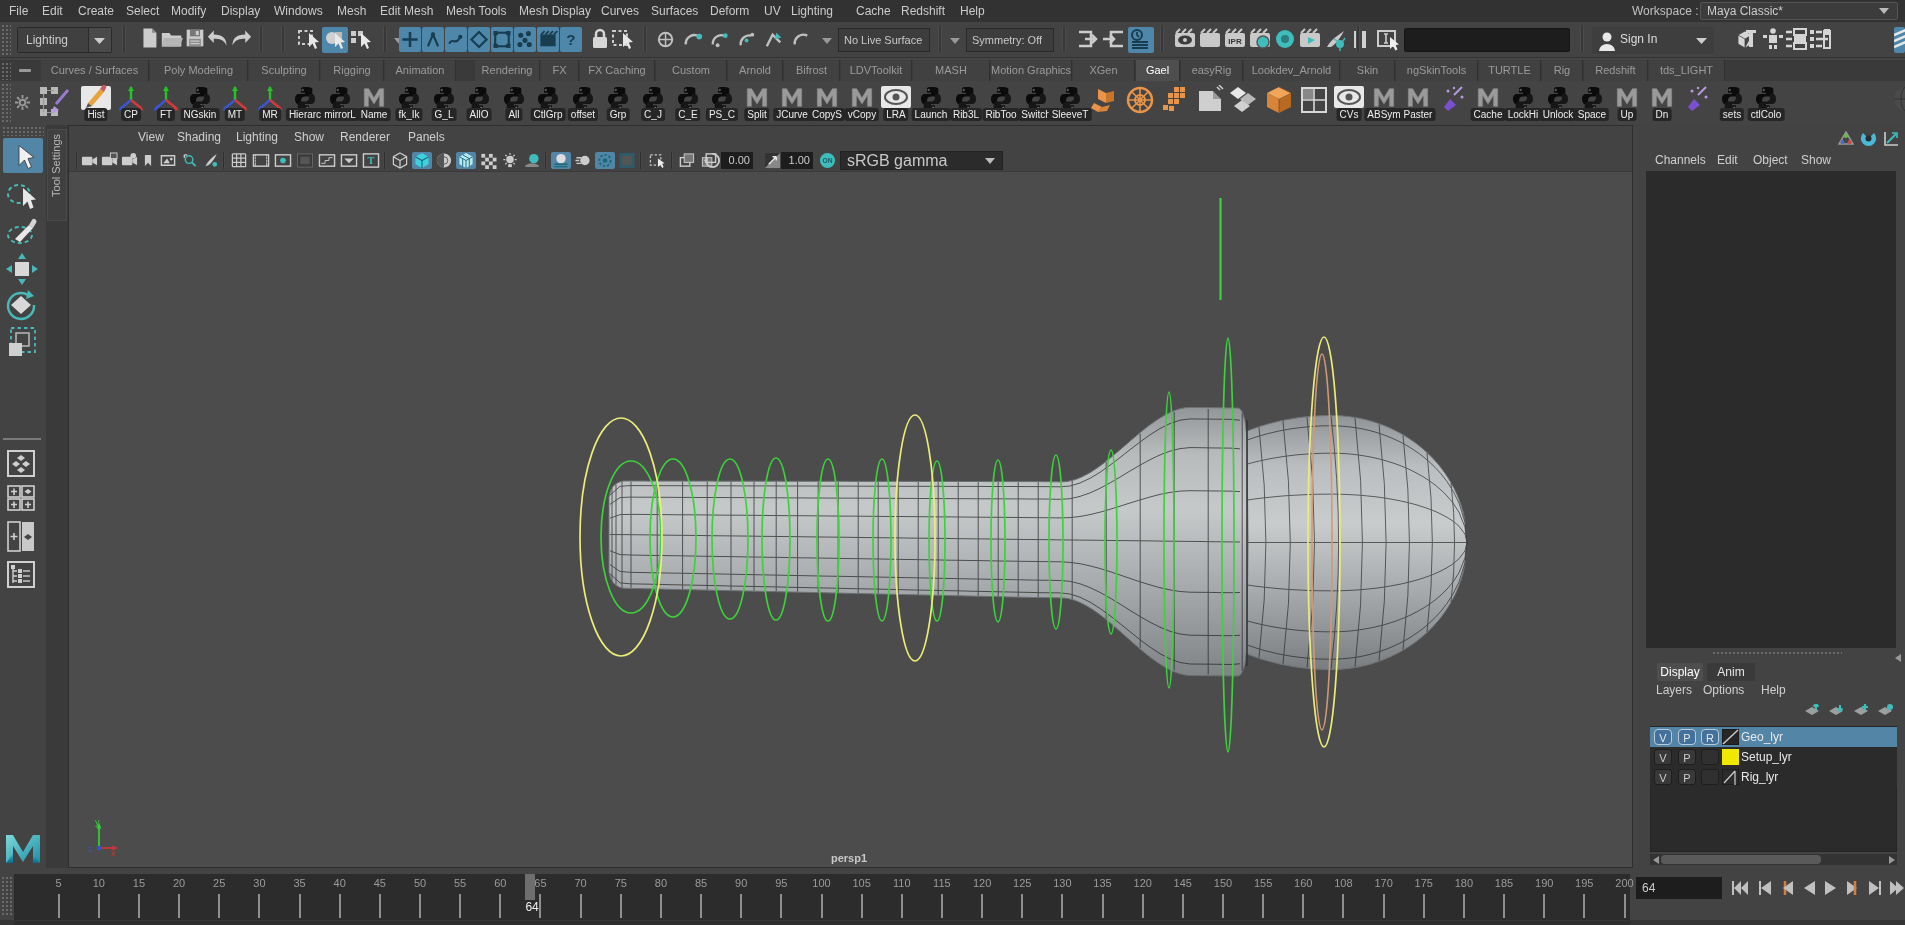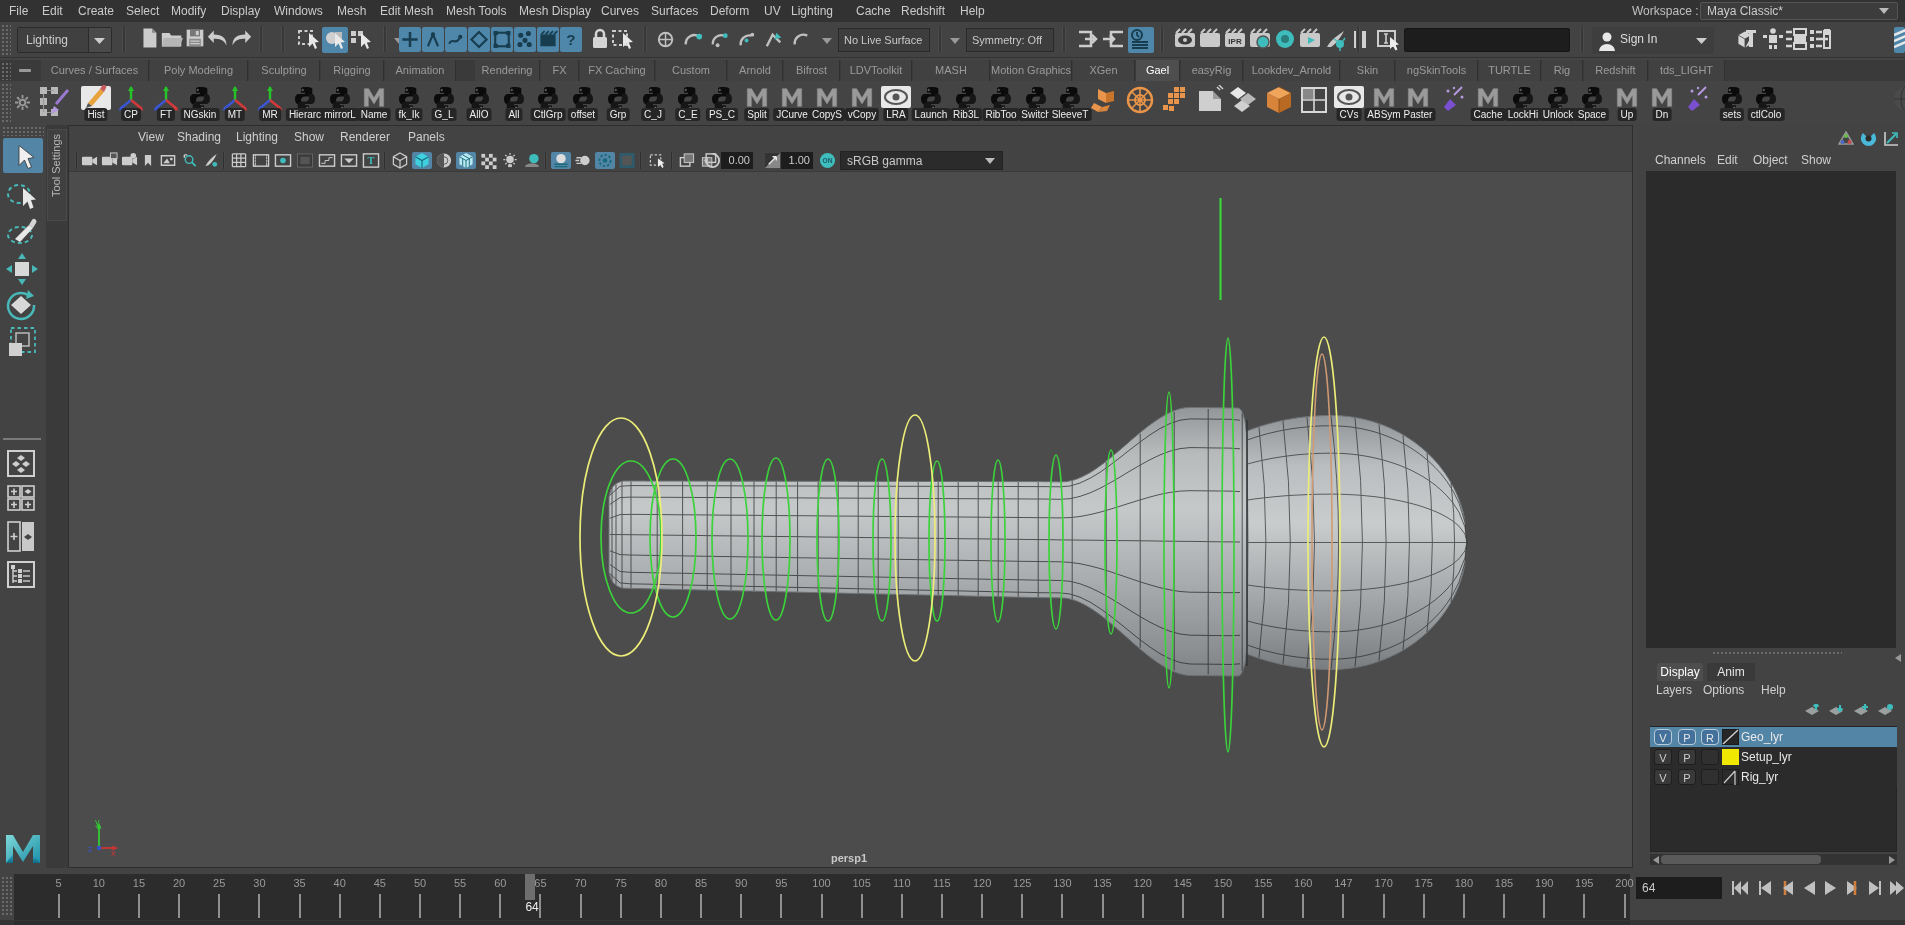--- a/index.html
+++ b/index.html
@@ -1121,21 +1121,21 @@
 <div style="position:absolute;left:695px;top:3px;width:17px;height:17px;"><svg width="17" height="17" viewBox="0 0 18 18">
             <rect x="1" y="1" width="16" height="16" fill="#888"></rect>
             <path d="M1 1 L17 1 L1 17 Z" fill="#333"></path>
             <path d="M5 13 L13 5 M13 5 h-4 M13 5 v4" stroke="#eee" stroke-width="1.4" fill="none"></path>
           </svg></div>
 <div style="position:absolute;left:712px;top:3px;width:32px;height:17px;background:#1d1d1d;color:#ccc;font-size:11px;line-height:17px;text-align:right;padding-right:3px">1.00</div>
 <div style="position:absolute;left:750px;top:3px;width:17px;height:17px"><svg width="17" height="17" viewBox="0 0 18 18">
             <circle cx="9" cy="9" r="8" fill="#3fbcbc"></circle>
             <text x="9" y="12" font-size="7" fill="#1a5a6a" text-anchor="middle" font-weight="bold" font-family="Liberation Sans">ON</text>
           </svg></div>
-<div style="position:absolute;left:771px;top:2px;width:163px;height:19px;background:#2b2b2b;border:1px solid #222;color:#c9c9c9;font-size:12px;line-height:18px;padding-left:6px">sRGB gamma</div>
+<div style="position:absolute;left:771px;top:2px;width:163px;height:19px;background:#2b2b2b;border:1px solid #222;color:#c9c9c9;font-size:16px;line-height:18px;padding-left:6px">sRGB gamma</div>
 <svg style="position:absolute;left:915px;top:8px" width="12" height="8">
           <path d="M1 1 L11 1 L6 7 Z" fill="#bbb"></path>
         </svg>
 </div>
 <div id="persp">persp1</div>
 <svg style="position:absolute;left:16px;top:690px" width="34" height="40" viewBox="0 0 34 40">
         <path d="M14 32 L14 12" stroke="#35cc35" stroke-width="1.8"></path>
         <path d="M11.5 12.5 L14 6.5 L16.5 12.5 Z" fill="#35cc35"></path>
         <text x="10" y="9" font-size="9" fill="#35cc35" font-family="Liberation Sans">y</text>
         <path d="M14 32 L28 32" stroke="#cc3535" stroke-width="1.8"></path>
@@ -1297,21 +1297,21 @@
 <div class="tnum" style="left:1128.7px">120</div>
 <div class="tick" style="left:1167.8px;top:20px;height:24px"></div>
 <div class="tnum" style="left:1168.8px">145</div>
 <div class="tick" style="left:1208.0px;top:20px;height:24px"></div>
 <div class="tnum" style="left:1209.0px">150</div>
 <div class="tick" style="left:1248.1px;top:20px;height:24px"></div>
 <div class="tnum" style="left:1249.1px">155</div>
 <div class="tick" style="left:1288.3px;top:20px;height:24px"></div>
 <div class="tnum" style="left:1289.3px">160</div>
 <div class="tick" style="left:1328.4px;top:20px;height:24px"></div>
-<div class="tnum" style="left:1329.4px">147</div>
+<div class="tnum" style="left:1329.4px">108</div>
 <div class="tick" style="left:1368.6px;top:20px;height:24px"></div>
 <div class="tnum" style="left:1369.6px">170</div>
 <div class="tick" style="left:1408.8px;top:20px;height:24px"></div>
 <div class="tnum" style="left:1409.8px">175</div>
 <div class="tick" style="left:1448.9px;top:20px;height:24px"></div>
 <div class="tnum" style="left:1449.9px">180</div>
 <div class="tick" style="left:1489.0px;top:20px;height:24px"></div>
 <div class="tnum" style="left:1490.0px">185</div>
 <div class="tick" style="left:1529.2px;top:20px;height:24px"></div>
 <div class="tnum" style="left:1530.2px">190</div>

